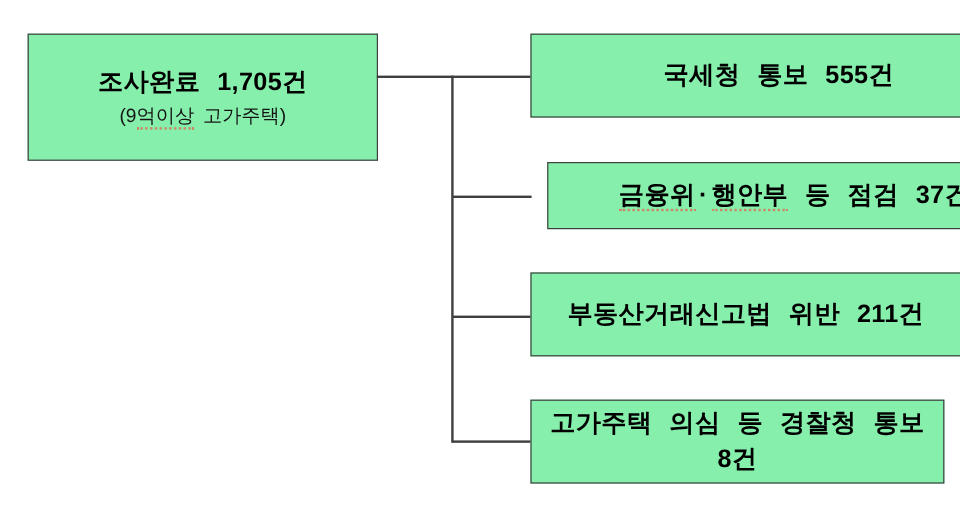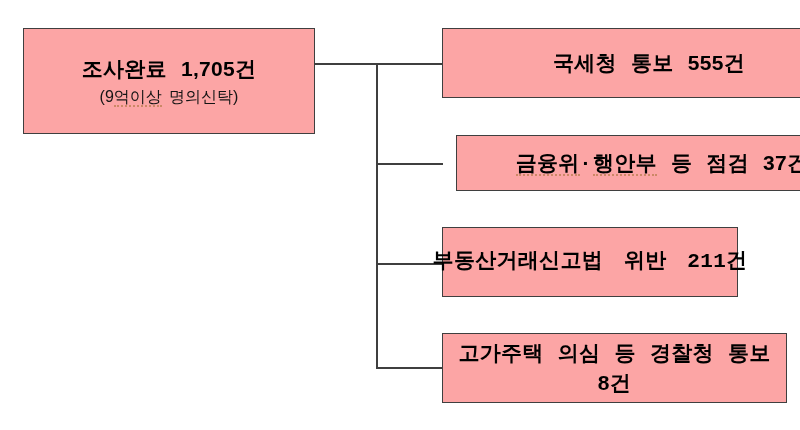--- a/index.html
+++ b/index.html
@@ -7,21 +7,21 @@
   .canvas {
     position: relative;
     width: 800px;
     height: 430px;
     background: #ffffff;
     font-family: "Liberation Sans", "DejaVu Sans", sans-serif;
     overflow: hidden;
   }
   .box {
     position: absolute;
-    background: #fca5a5;
+    background: #86efac;
     border: 1.5px solid #3f3f3f;
     display: flex;
     flex-direction: column;
     align-items: center;
     justify-content: center;
     text-align: left;
   }
   .box-title {
     font-weight: 700;
     font-size: 21px;
@@ -43,37 +43,37 @@
   }
   .dot { padding: 0 3px; }
   .connector {
     position: absolute;
     background: #3f3f3f;
   }
   
   .root-box   { left: 23px;  top: 28px;  width: 292px; height: 106px; }
   .branch-1   { left: 442px; top: 28px;  width: 414px; height: 70px; }
   .branch-2   { left: 456px; top: 135px; width: 412px; height: 56px; }
-  .branch-3   { left: 442px; top: 227px; width: 296px; height: 70px; font-family: Liberation Mono, monospace; }
+  .branch-3   { left: 442px; top: 227px; width: 359px; height: 70px; }
   .branch-4   { left: 442px; top: 333px; width: 345px; height: 70px; }
   
   .line-main-h { left: 314px; top: 63px;  width: 129px; height: 1.5px; }
   .line-trunk  { left: 376px; top: 63px;  width: 1.5px; height: 306px; }
   .line-br-2   { left: 377px; top: 163px; width: 66px;  height: 1.5px; }
   .line-br-3   { left: 377px; top: 263px; width: 66px;  height: 1.5px; }
   .line-br-4   { left: 377px; top: 367px; width: 66px;  height: 1.5px; }
 </style>
 </head>
 <body>
 
 <div class="canvas">
 
   <div class="box root-box">
     <div class="box-title">조사완료 1,705건</div>
-    <div class="box-subtitle"><span>(9</span><span class="squiggle">억이상</span><span> 명의신탁)</span></div>
+    <div class="box-subtitle"><span>(9</span><span class="squiggle">억이상</span><span> 고가주택)</span></div>
   </div>
 
   <div class="connector line-main-h"></div>
   <div class="connector line-trunk"></div>
   <div class="connector line-br-2"></div>
   <div class="connector line-br-3"></div>
   <div class="connector line-br-4"></div>
 
   <div class="box branch-1">
     <div class="box-title">국세청 통보 555건</div>

